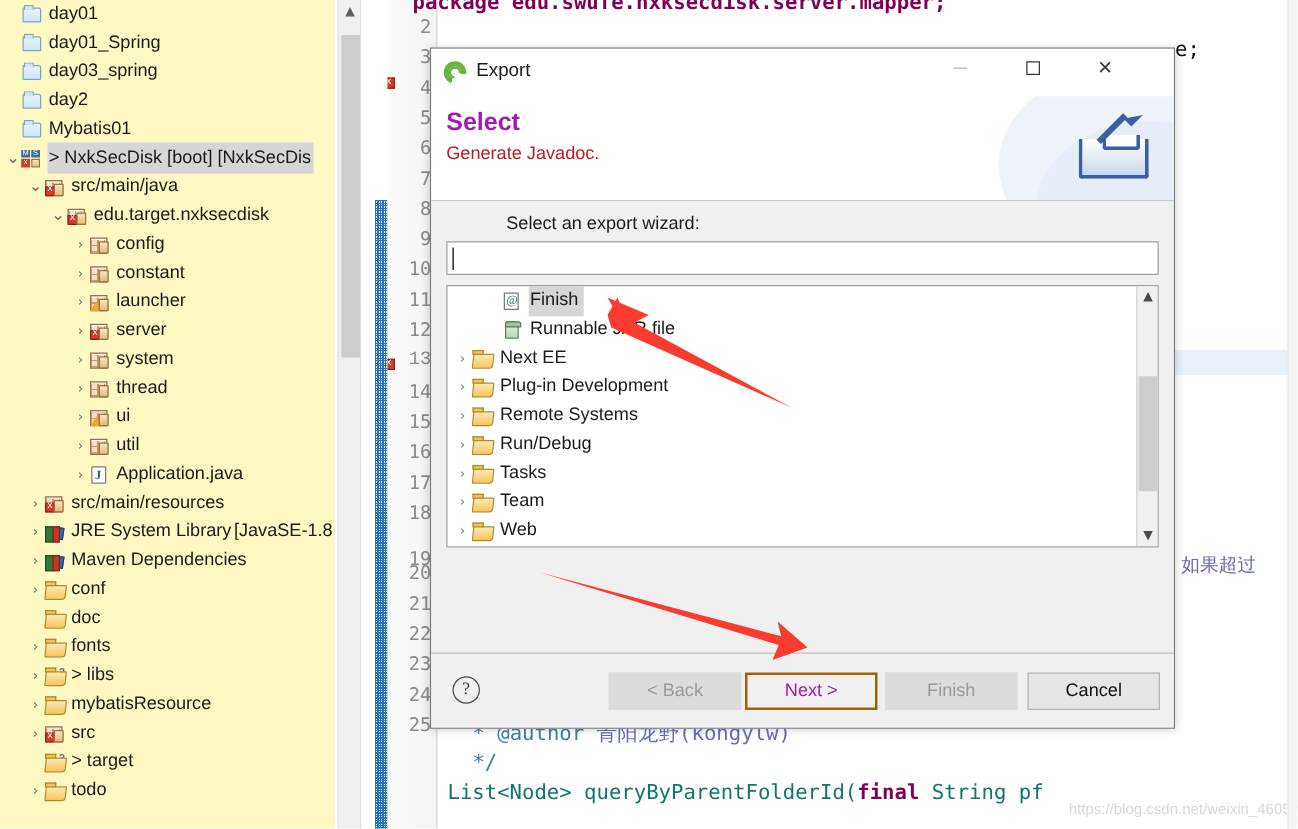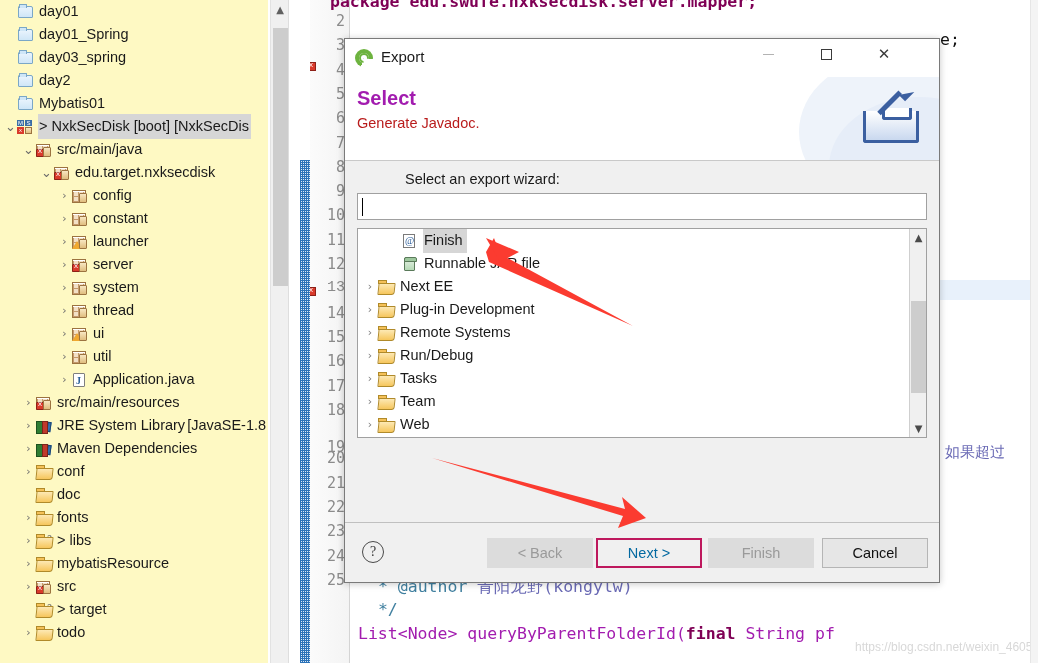--- a/index.html
+++ b/index.html
@@ -142,21 +142,21 @@
     position:absolute; right:4px; width:36px; text-align:right;
     font-family:"DejaVu Sans Mono", monospace; font-size:15px; color:#8b8b8b;
   }
   .code {
     position:absolute; left:46px; white-space:pre;
     font-family:"DejaVu Sans Mono", monospace; font-size:16.5px; color:#111;
   }
   .kw { color:#7f0055; font-weight:bold; }
   .cmt { color:#3f7f9f; }
   .cmtz { color:#6a6ab5; }
-  .typ { color:#a21caf; }
+  .typ { color:#0f766e; }
   .hl-line {
     position:absolute; left:41px; width:687px; height:20px; background:#e8f1fb;
   }
   .marker-ico {
     position:absolute; width:14px; height:14px;
   }
   .marker-ico .w { position:absolute; left:0; top:2px; width:0;height:0;
     border-left:5px solid transparent;border-right:5px solid transparent;border-bottom:9px solid #f0b429;}
   .marker-ico .x { position:absolute; left:5px; top:4px; width:9px;height:9px;background:#d93a2b;border:1px solid #8d2018;}
   .marker-ico .x:after{content:"x";position:absolute;left:1px;top:-4px;font-size:8px;color:#fff;line-height:11px;font-family:"Liberation Sans",sans-serif;}
@@ -298,21 +298,21 @@
     border:1.6px solid #4a4a4a; border-radius:50%;
     display:flex; align-items:center; justify-content:center;
     font-size:14px; color:#3a3a3a; font-family:"Liberation Serif",serif;
   }
   .dbtn {
     position:absolute; top:15px; width:106px; height:30px;
     display:flex; align-items:center; justify-content:center;
     font-size:14.5px; background:#d4d4d4; border:1px solid #d4d4d4; color:#333;
   }
   .dbtn.disabled { color:#9a9a9a; background:#dcdcdc; border-color:#dcdcdc; }
-  .dbtn.default { background:#f0f0f0; border:2px solid #be185d; color:#0369a1; }
+  .dbtn.default { background:#f0f0f0; border:2px solid #a16207; color:#a21caf; }
   .dbtn.normal { background:#e6e6e6; border:1px solid #b5b5b5; color:#111; }
   .dbtn.back { left:142px; }
   .dbtn.next { left:251px; }
   .dbtn.finish { left:363px; }
   .dbtn.cancel { left:477px; }
 
   
   .red-arrow { position:absolute; pointer-events:none; }
 </style>
 </head>

